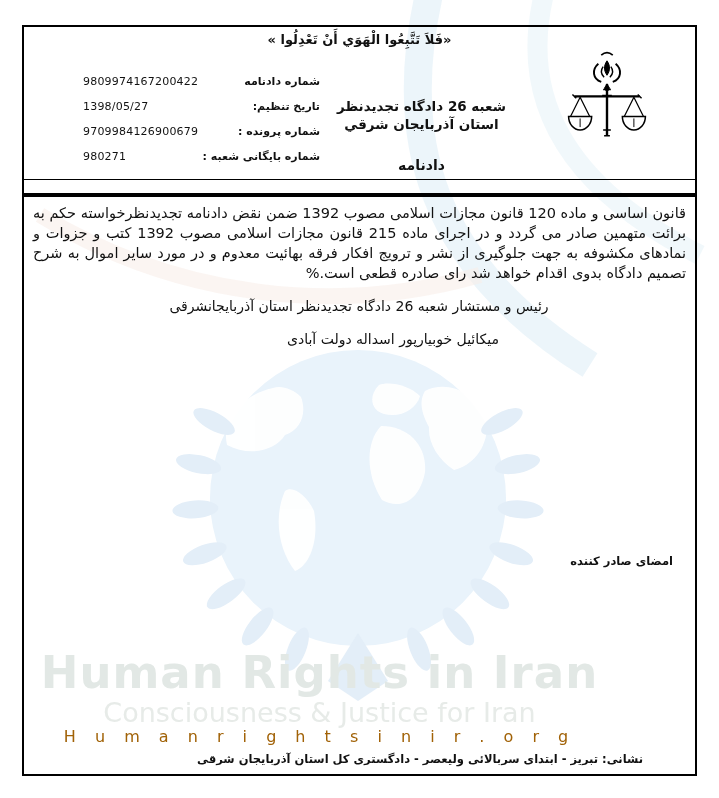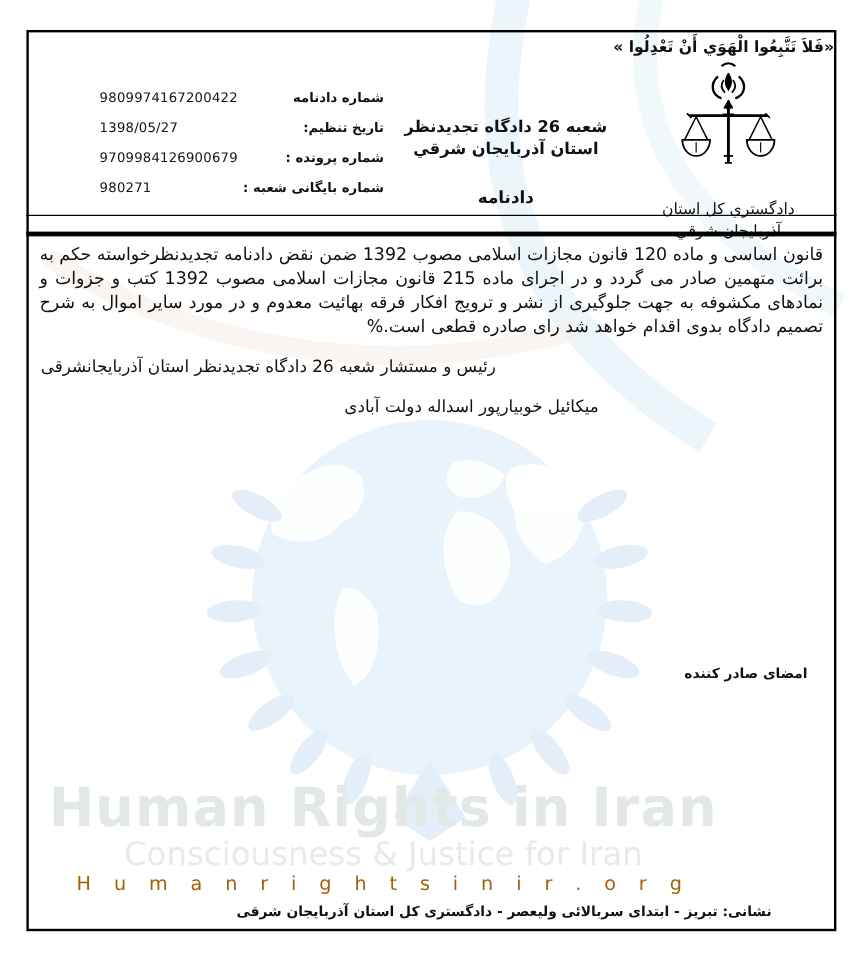--- a/index.html
+++ b/index.html
@@ -14,40 +14,40 @@
   .wm-line{position:absolute;left:0;width:639px;text-align:center;z-index:0;white-space:nowrap;}
   .wm1{top:646px;font-size:45px;font-weight:bold;letter-spacing:1px;color:#e2e8e5;}
   .wm2{top:697px;font-size:27px;color:#e7ebe8;}
   .wm3{top:727px;font-size:16px;letter-spacing:7px;color:#a16207;}
   
   .frame{
     position:absolute;left:22px;top:25px;width:671px;height:747px;
     border:2px solid #000;z-index:2;background:transparent;
   }
   .verse{
-    position:absolute;top:5px;left:0;right:0;text-align:right;
+    position:absolute;top:5px;left:0;right:0;text-align:center;
     direction:rtl;font-weight:bold;font-size:13px;
   }
   .hdr{position:absolute;top:24px;left:8px;right:4px;display:flex;direction:rtl;}
   .col-emblem{width:168px;text-align:center;}
   .org-name{font-size:13px;direction:rtl;line-height:19px;margin-top:2px;}
   .col-title{flex:1;padding-top:46px;text-align:center;}
   .court{font-weight:bold;font-size:13.5px;direction:rtl;max-width:265px;margin:0 auto;line-height:18px;}
   .doctype{font-weight:bold;font-size:14px;direction:rtl;margin-top:24px;}
   .col-fields{width:288px;padding-top:24px;}
   .f-row{display:flex;direction:rtl;margin-bottom:12px;font-size:11px;align-items:baseline;}
   .f-label{font-weight:bold;text-align:right;width:128px;}
   .f-value{flex:1;direction:ltr;text-align:left;padding-left:4px;letter-spacing:0.2px;margin-left:47px;}
   .rule-thin{position:absolute;top:152px;left:-2px;right:-2px;border-top:1.5px solid #000;}
   .rule-thick{position:absolute;top:166px;left:-2px;right:-2px;border-top:4px solid #000;}
   .verdict{
     position:absolute;top:176px;left:9px;right:9px;
     direction:rtl;text-align:justify;font-size:14.5px;line-height:20px;
   }
-  .judges-title{position:absolute;top:271px;right:11px;left:10px;direction:rtl;text-align:left;font-size:14px;}
+  .judges-title{position:absolute;top:271px;right:11px;left:10px;direction:rtl;text-align:center;font-size:14px;}
   .judges-names{position:absolute;top:304px;right:196px;left:10px;direction:rtl;text-align:right;font-size:14px;}
   .sig{position:absolute;top:527px;right:22px;direction:rtl;font-weight:bold;font-size:11.5px;}
   .addr{
     position:absolute;bottom:8px;right:52px;left:22px;
     direction:rtl;text-align:right;font-weight:bold;font-size:11.5px;
   }
 </style>
 </head>
 <body>
 
@@ -118,24 +118,20 @@
         <path d="M14 45 l4 4 M82 45 l4 4" stroke-width="1.5"></path>
 
         <path d="M22 48 L12 68 M22 48 L32 68" stroke-width="1.3"></path>
         <path d="M10 68 a12 14 0 0 0 24 0 z" stroke-width="1.6"></path>
         <path d="M22 70 l0 9" stroke-width="1"></path>
 
         <path d="M78 48 L68 68 M78 48 L88 68" stroke-width="1.3"></path>
         <path d="M66 68 a12 14 0 0 0 24 0 z" stroke-width="1.6"></path>
         <path d="M78 70 l0 9" stroke-width="1"></path>
       </svg>
-      <div class="org-name">
-        <div>دادگستري کل استان</div>
-        <div>آذربایجان شرقي</div>
-      </div>
     </div>
 
     <div class="col-title">
       <div class="court">شعبه 26 دادگاه تجدیدنظر استان آذربایجان شرقي</div>
       <div class="doctype">دادنامه</div>
     </div>
 
     <div class="col-fields">
       <div class="f-row">
         <span class="f-label">شماره دادنامه</span>

